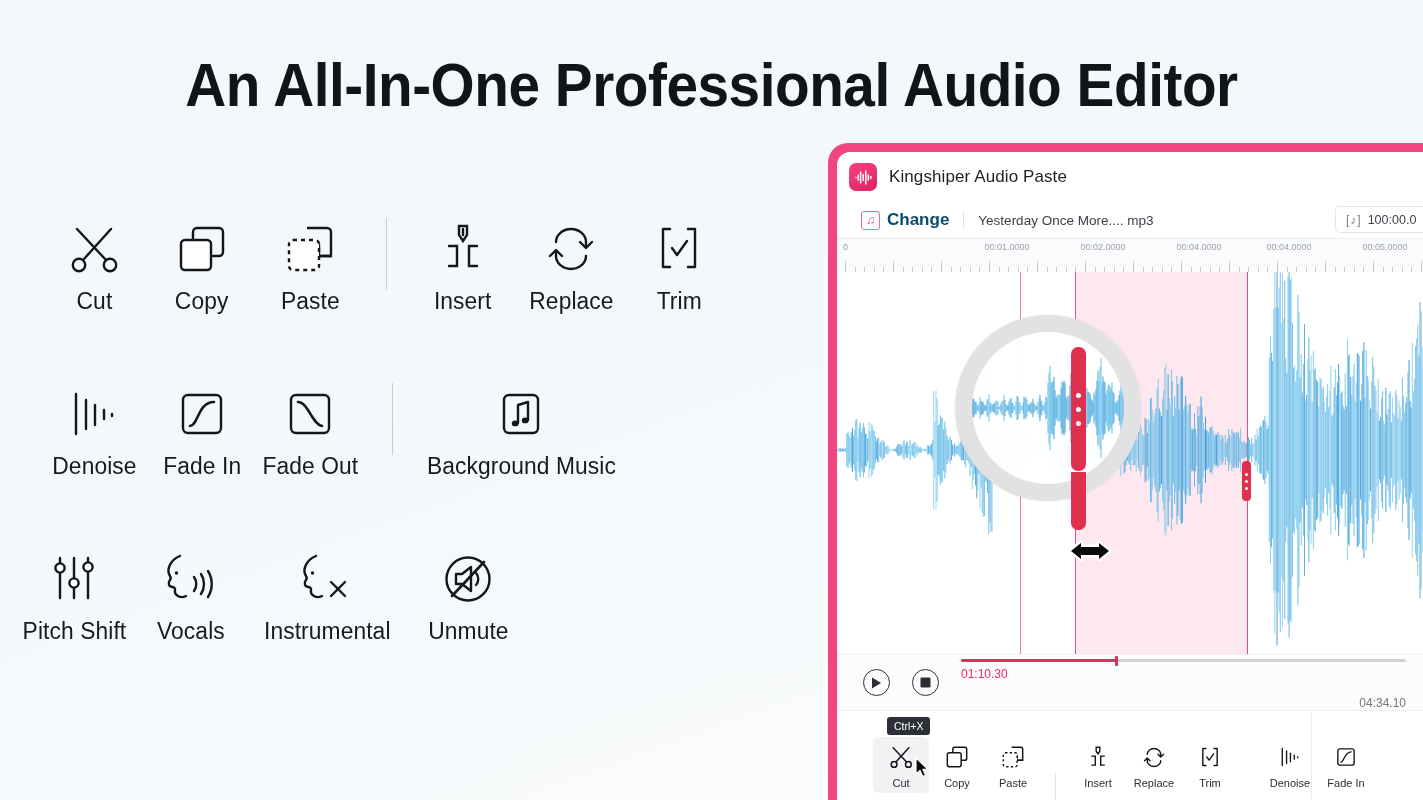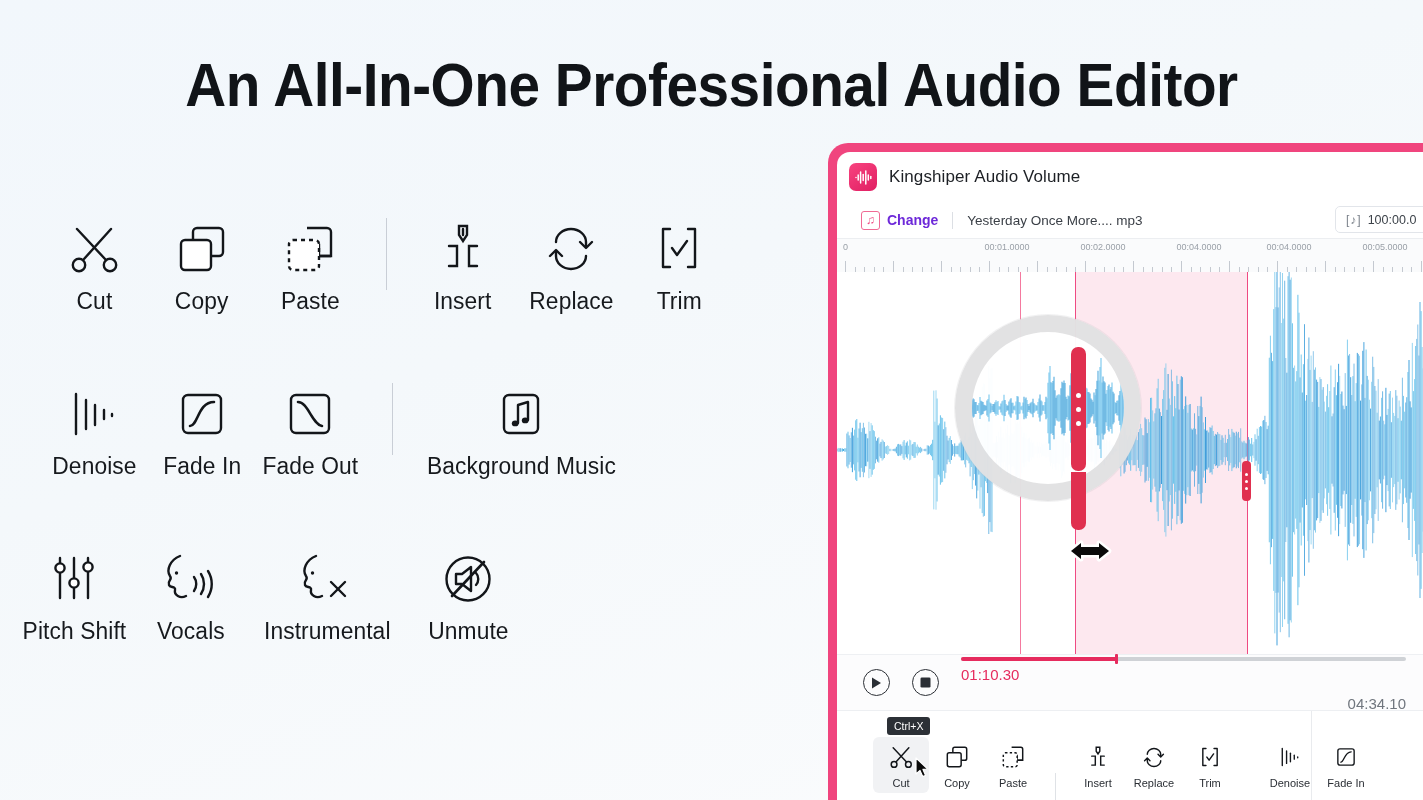--- a/index.html
+++ b/index.html
@@ -118,21 +118,21 @@
   .chgicon {
     width: 19px; height: 19px;
     border: 1.3px solid #f06a94;
     border-radius: 3px;
     display: flex; align-items: center; justify-content: center;
     color: #ef4a82;
     font-size: 12px;
     line-height: 1;
   }
   .chglabel {
-    font-size: 14px; font-weight: 700; color: #6d28d9;
+    font-size: 17px; font-weight: 700; color: #0c4a6e;
   }
   .vsep {
     width: 1px; height: 17px; background: #dcdfe4; margin: 0 14px;
   }
   .fname {
     font-size: 13.5px; color: #3a3f46; text-align: right;
   }
   .zoomfield {
     position: absolute;
     right: -12px; top: 4px;
@@ -254,21 +254,21 @@
     position: absolute; left: 0; top: 0; height: 100%;
     background: #e62b5e; border-radius: 2px;
   }
   .proghandle {
     position: absolute; top: -3px;
     width: 3.5px; height: 10px; background: #e62b5e; border-radius: 1px;
   }
   .progtimes {
     display: flex; justify-content: space-between;
     margin-top: 5px;
-    font-size: 15px;
+    font-size: 12px;
   }
   .tcur { color: #e62b5e; }
   .ttot { color: #70767e; margin-top: 29px; }
 
   
   .bottombar {
     position: relative;
     height: 119px;
     background: #ffffff;
     border-top: 1px solid #edeff2;
@@ -506,21 +506,21 @@
         <svg width="19" height="15" viewBox="0 0 19 15" fill="none" stroke="#fff" stroke-width="1.5" stroke-linecap="round">
           <line x1="2" y1="7.5" x2="2" y2="7.5"></line>
           <line x1="4.2" y1="5" x2="4.2" y2="10"></line>
           <line x1="6.6" y1="2" x2="6.6" y2="13"></line>
           <line x1="9.2" y1="4.5" x2="9.2" y2="10.5"></line>
           <line x1="11.8" y1="1" x2="11.8" y2="14"></line>
           <line x1="14.3" y1="5" x2="14.3" y2="10"></line>
           <line x1="16.8" y1="6.5" x2="16.8" y2="8.5"></line>
         </svg>
       </div>
-      <div class="apptitle">Kingshiper Audio Volume</div>
+      <div class="apptitle">Kingshiper Audio Paste</div>
     </div>
 
     <div class="filebar">
       <div class="chgbtn">
         <span class="chgicon">♫</span>
         <span class="chglabel">Change</span>
       </div>
       <div class="vsep"></div>
       <div class="fname">Yesterday Once More.... mp3</div>
       <div class="zoomfield">

